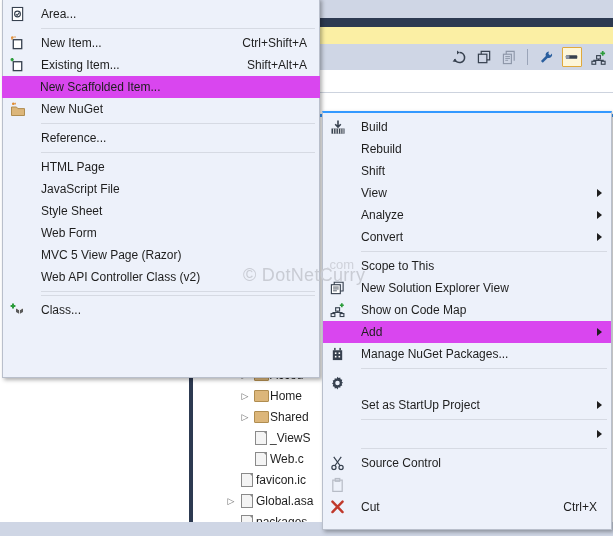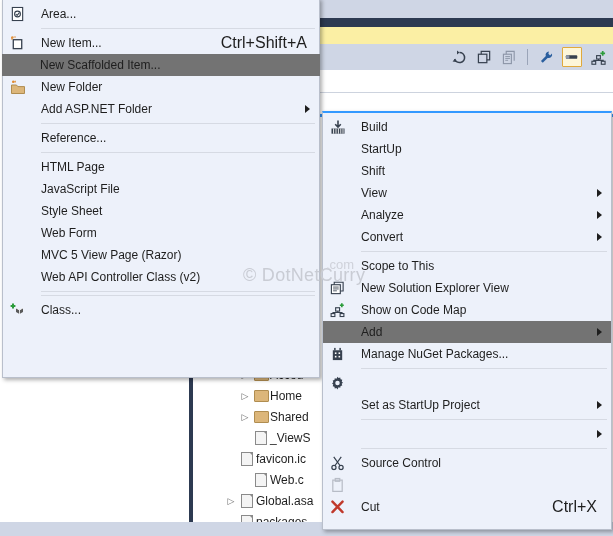--- a/index.html
+++ b/index.html
@@ -156,36 +156,36 @@
   }
   .mi .mi-label {
     margin-left: 38px;
     font-size: 12px;
     line-height: 1;
     color: #1e1e1e;
   }
   .mi.disabled .mi-label { color: #a0a0a0; }
   .mi .mi-short {
     position: absolute;
-    font-size: 16px;
+    font-size: 12px;
     color: #1e1e1e;
     line-height: 1;
   }
   .mi.disabled .mi-short { color: #a0a0a0; }
   .mi .mi-arrow {
     position: absolute;
     right: 9px; top: 50%;
     transform: translateY(-50%);
     width: 0; height: 0;
     border-top: 4px solid transparent;
     border-bottom: 4px solid transparent;
     border-left: 5px solid #1e1e1e;
   }
   .mi.hl {
-    background: #737373;
+    background: #d946ef;
   }
   .sep {
     height: 1px;
     margin: 3px 4px 3px 38px;
     background: #d6dae3;
   }
 
   
   #menu-left {
     left: 2px; top: -2px;
@@ -323,27 +323,27 @@
       </div>
       <div class="tree-row" style="padding-left:42px">
         <span class="tw">▷</span>
         <span class="tico"><span class="folder-ico"></span></span>
         <span>Shared</span>
       </div>
       <div class="tree-row" style="padding-left:56px">
         <span class="tico"><span class="file-ico"></span></span>
         <span>_ViewS</span>
       </div>
+      <div class="tree-row" style="padding-left:56px">
+        <span class="tico"><span class="file-ico"></span></span>
+        <span>Web.c</span>
+      </div>
       <div class="tree-row" style="padding-left:42px">
         <span class="tico"><span class="file-ico"></span></span>
         <span>favicon.ic</span>
-      </div>
-      <div class="tree-row" style="padding-left:56px">
-        <span class="tico"><span class="file-ico"></span></span>
-        <span>Web.c</span>
       </div>
       <div class="tree-row" style="padding-left:28px">
         <span class="tw">▷</span>
         <span class="tico"><span class="file-ico"></span></span>
         <span>Global.asa</span>
       </div>
       <div class="tree-row" style="padding-left:42px">
         <span class="tico"><span class="file-ico"></span></span>
         <span>packages.</span>
       </div>
@@ -380,40 +380,46 @@
           <rect x="3.5" y="4.5" width="9" height="9.5" fill="#fff" stroke="#37414f" stroke-width="1.4"></rect>
           <path d="M2.2 1.2 L3.6 2.6 M1.2 3.6 L3.0 3.6 M3.2 1.0 L3.2 2.8" stroke="#e08a2e" stroke-width="1.2"></path>
           <circle cx="2" cy="2" r="0.9" fill="#e08a2e"></circle>
           <circle cx="5.3" cy="1.7" r="0.8" fill="#e08a2e"></circle>
         </svg>
       </span>
       <span class="mi-label">New Item...</span>
       <span class="mi-short">Ctrl+Shift+A</span>
     </div>
 
+    <div class="mi">
+      <span class="mi-icon">
+        <svg class="ico-svg" width="15" height="15" viewBox="0 0 16 16">
+          <rect x="3.5" y="4.5" width="9" height="9.5" fill="#fff" stroke="#37414f" stroke-width="1.4"></rect>
+          <path d="M2.3 0.6 L2.3 4.0 M0.6 2.3 L4.0 2.3" stroke="#2c9c3b" stroke-width="1.9"></path>
+        </svg>
+      </span>
+      <span class="mi-label">Existing Item...</span>
+      <span class="mi-short">Shift+Alt+A</span>
+    </div>
 
     <div class="mi hl">
       <span class="mi-label">New Scaffolded Item...</span>
     </div>
 
     <div class="mi">
       <span class="mi-icon">
         <svg class="ico-svg" width="16" height="16" viewBox="0 0 16 16">
           <path d="M1.5 5.5 h5 l1.3 1.6 h6.7 V14 H1.5 Z" fill="#dcb67a" stroke="#b08d50" stroke-width="1"></path>
           <path d="M3.2 1.0 L3.2 3.6 M2.0 2.3 L4.5 2.3 M5.2 1.3 L5.2 3.0" stroke="#e08a2e" stroke-width="1.2"></path>
           <circle cx="3.2" cy="2.3" r="0.7" fill="#e08a2e"></circle>
         </svg>
       </span>
-      <span class="mi-label">New Folder</span>
-    </div>
-
-    <div class="mi">
-      <span class="mi-label">Add ASP.NET Folder</span>
-      <span class="mi-arrow"></span>
-    </div>
+      <span class="mi-label">New NuGet</span>
+    </div>
+
 
     <div class="sep"></div>
 
     <div class="mi">
       <span class="mi-label">Reference...</span>
     </div>
 
     <div class="sep"></div>
 
     <div class="mi">
@@ -460,21 +466,21 @@
         <svg class="ico-svg" width="16" height="16" viewBox="0 0 16 16">
           <path d="M8 1 L8 7 M5.2 4.8 L8 7.6 L10.8 4.8" stroke="#37414f" stroke-width="1.6" fill="none"></path>
           <rect x="1.5" y="9" width="13" height="5.2" fill="#37414f"></rect>
           <path d="M3.6 9 L3.6 14.2 M6 9 L6 14.2 M8.4 9 L8.4 14.2 M10.8 9 L10.8 14.2 M13 9 L13 14.2" stroke="#fff" stroke-width="0.9"></path>
         </svg>
       </span>
       <span class="mi-label">Build</span>
     </div>
 
     <div class="mi">
-      <span class="mi-label">StartUp</span>
+      <span class="mi-label">Rebuild</span>
     </div>
     <div class="mi">
       <span class="mi-label">Shift</span>
     </div>
     <div class="mi">
       <span class="mi-label">View</span>
       <span class="mi-arrow"></span>
     </div>
     <div class="mi">
       <span class="mi-label">Analyze</span>

